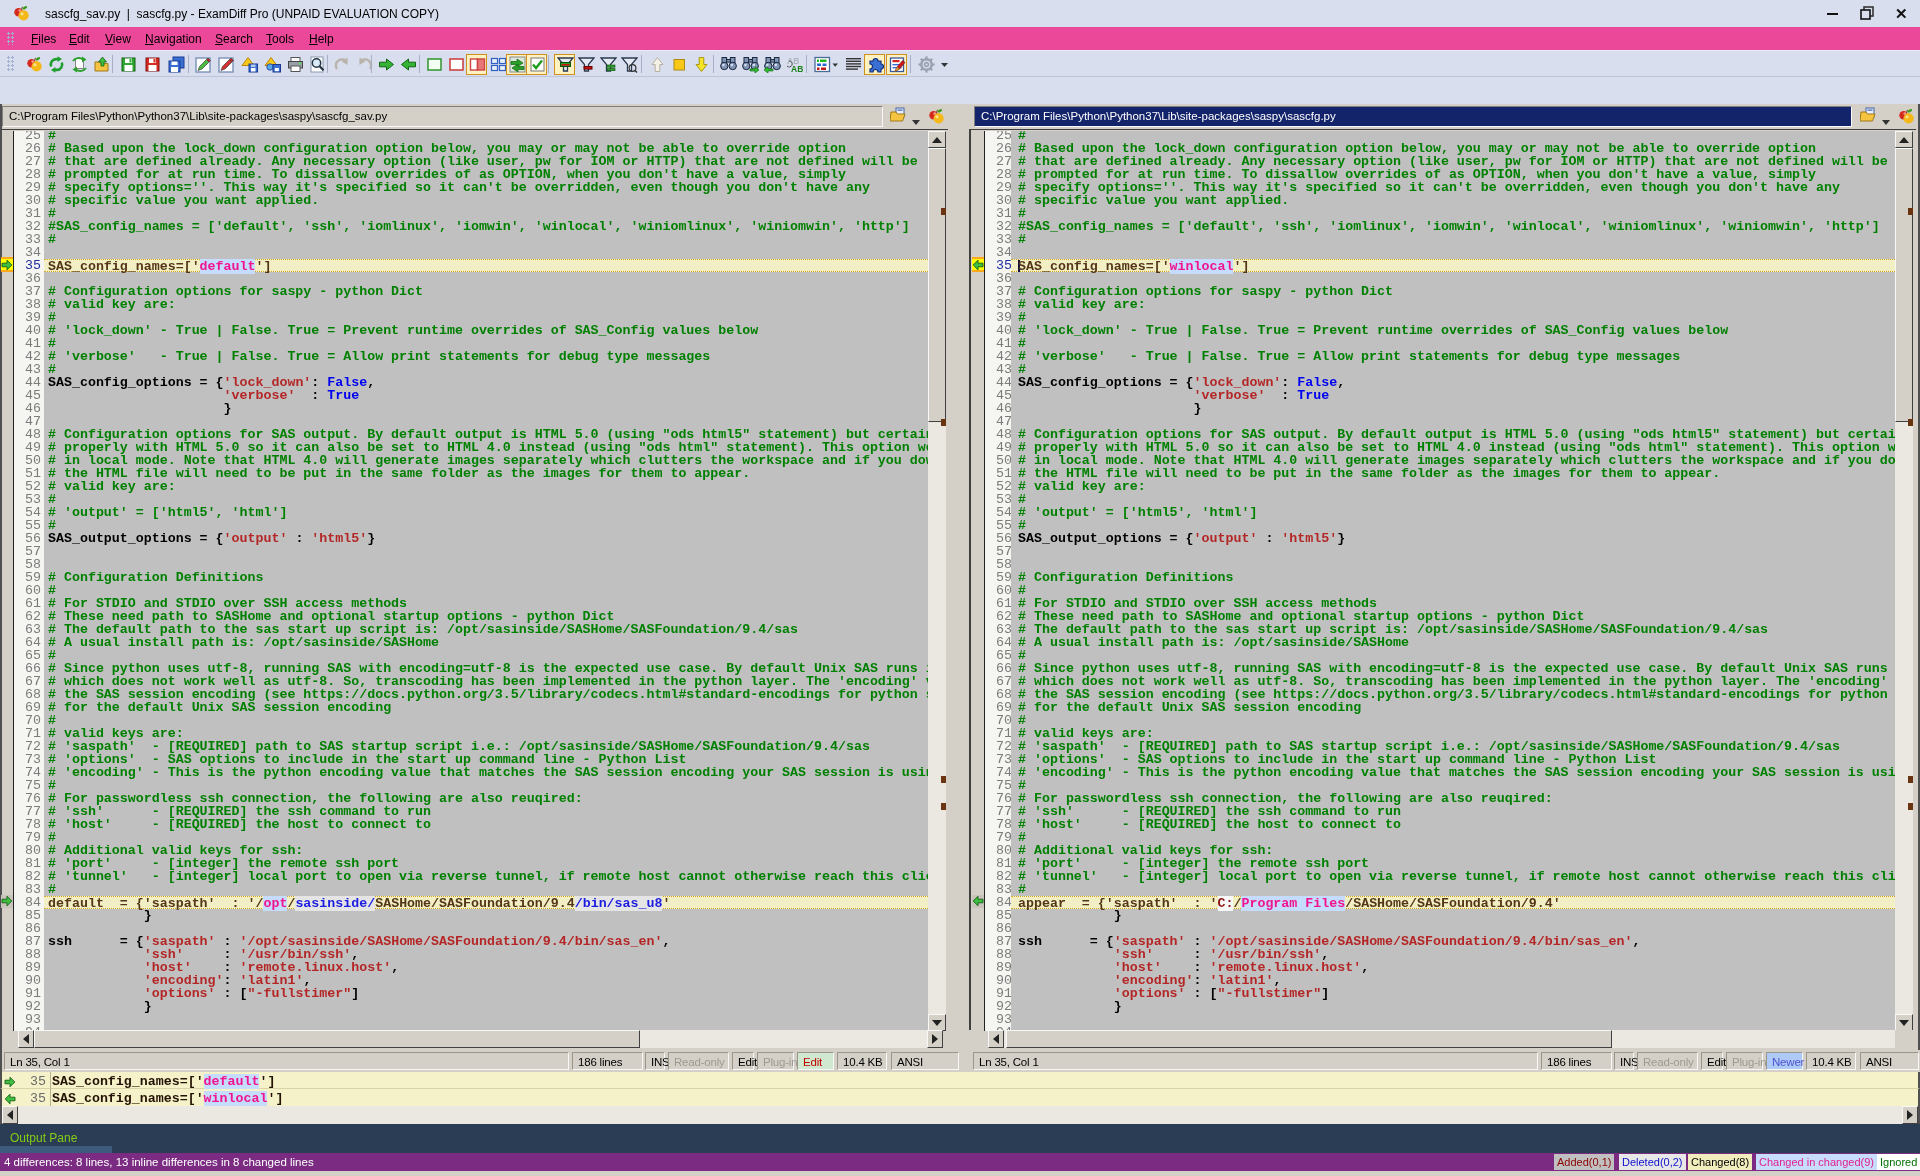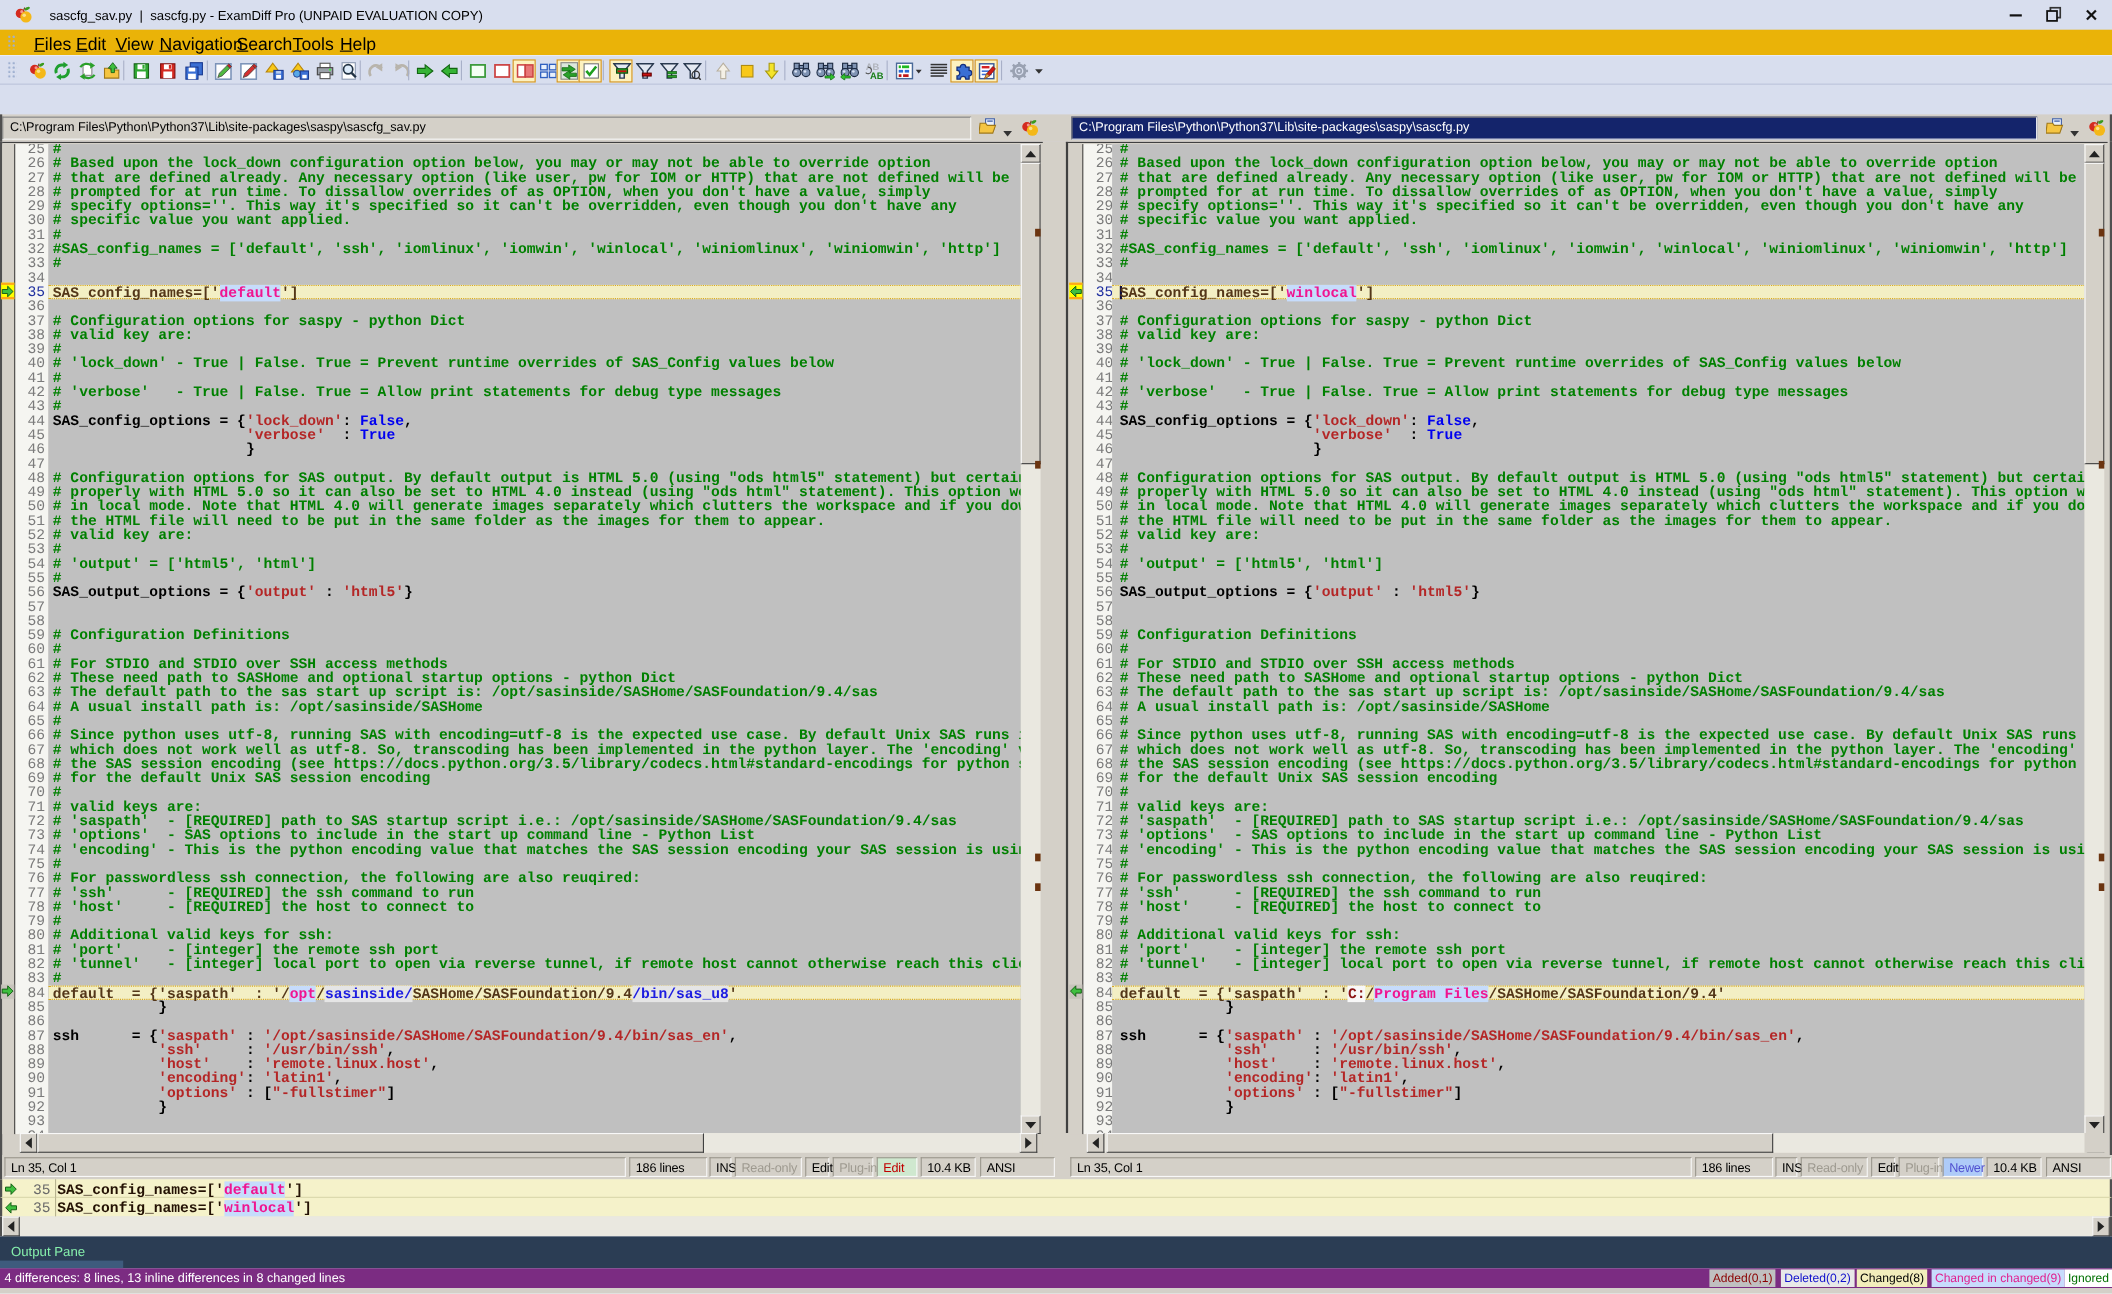--- a/index.html
+++ b/index.html
@@ -1,21 +1,21 @@
 <!DOCTYPE html>
 <html><head><meta charset="utf-8"><title>ExamDiff</title><style>
 *{margin:0;padding:0;box-sizing:border-box}
 body{width:1920px;height:1176px;overflow:hidden;font-family:"Liberation Sans", sans-serif}
 #root{position:relative;width:1920px;height:1176px;background:#d8deee}
 .abs{position:absolute}
 
 #title{left:0;top:0;width:1920px;height:27px;background:#d8deee}
 #title .txt{position:absolute;left:45px;top:7px;font-size:12px;color:#000}
 
-#menu{left:0;top:27px;width:1920px;height:23px;background:#eab308;font-size:16px}
+#menu{left:0;top:27px;width:1920px;height:23px;background:#ec4899;font-size:12px}
 #menu span{position:absolute;top:5px;color:#000}
 
 #tbar{left:0;top:50px;width:1920px;height:27px;background:#d8deee;border-top:1px solid #e8ecf6;border-bottom:1px solid #bcc4da}
 .ti{position:absolute;top:3px;height:21px;padding:2px 2px}
 .ti.hl{background:#fdf2c0;border:1px solid #d09020;padding:1px 2px}
 .ti svg{display:block}
 .tsep{position:absolute;top:4px;width:1px;height:18px;background:#a8b0c8}
 .grip{position:absolute;width:8px;background:radial-gradient(circle at 1.5px 1.5px,#9fb0d0 1px,transparent 1.3px) 0 0/4px 4px}
 
 #dbar{left:0;top:77px;width:1920px;height:27px;background:#d8deee}
@@ -65,21 +65,21 @@
 .seg.dis{color:#9e9a90}
 .seg.older{color:#c00000;background:#cfe8cf}
 .seg.newer{color:#5050d0;background:#aecbf8}
 
 #orow1,#orow2{left:0;width:1920px;height:17px;background:#f5f2ca;border-left:2px solid #505050;border-right:2px solid #505050}
 .oarr{position:absolute;left:2px;top:2px}
 .onum{position:absolute;left:20px;top:2px;width:24px;font-family:"Liberation Mono", monospace;font-size:13.3px;color:#6a6a6a;text-align:right}
 .osep{position:absolute;left:48px;top:0;width:1px;height:17px;background:#b8b490}
 .otx{position:absolute;left:50px;top:2px;font-family:"Liberation Mono", monospace;font-size:13.3px;font-weight:bold;white-space:pre;color:#241204}
 #oscroll{left:0;top:1106px;width:1920px;height:18px;background:#eae8e0;border-left:2px solid #505050;border-right:2px solid #505050}
-#ocap{left:0;top:1124px;width:1920px;height:29px;background:#2b3d54;color:#86efac;font-size:12px}
+#ocap{left:0;top:1124px;width:1920px;height:29px;background:#2b3d54;color:#84cc16;font-size:12px}
 #ocap .txt{position:absolute;left:10px;top:7px;font-size:12px}
 #otab{position:absolute;left:0;top:22px;width:112px;height:7px;background:#3e5b7d}
 #pbar{left:0;top:1153px;width:1920px;height:18px;background:#7b2c82;color:#fff;font-size:12px}
 #pbar .txt{position:absolute;left:4px;top:3px;font-size:11.5px}
 .chip{position:absolute;top:1px;height:16px;font-size:11px;padding:2px 3px 0 3px;white-space:nowrap}
 #bstrip{left:0;top:1171px;width:1920px;height:5px;background:#d4d0c8}
 </style></head><body>
 <div id="root">
     <div class="abs" id="title">
       <div style="position:absolute;left:13px;top:5px"><svg width="17" height="17" viewBox="0 0 17 17">
@@ -777,21 +777,21 @@
             <div class="cl"><span class="cm"># 'encoding' - This is the python encoding value that matches the SAS session encoding your SAS session is using</span></div>
             <div class="cl"><span class="cm">#</span></div>
             <div class="cl"><span class="cm"># For passwordless ssh connection, the following are also reuqired:</span></div>
             <div class="cl"><span class="cm"># 'ssh'      - [REQUIRED] the ssh command to run</span></div>
             <div class="cl"><span class="cm"># 'host'     - [REQUIRED] the host to connect to</span></div>
             <div class="cl"><span class="cm">#</span></div>
             <div class="cl"><span class="cm"># Additional valid keys for ssh:</span></div>
             <div class="cl"><span class="cm"># 'port'     - [integer] the remote ssh port</span></div>
             <div class="cl"><span class="cm"># 'tunnel'   - [integer] local port to open via reverse tunnel, if remote host cannot otherwise reach this client</span></div>
             <div class="cl"><span class="cm">#</span></div>
-            <div class="cl hl"><span class="cb">default  = {'saspath'  : '</span><span class="ca">C:</span><span class="cb">/</span><span class="ci">Program Files</span><span class="cb">/SASHome/SASFoundation/9.4'</span></div>
+            <div class="cl hl"><span class="cb">appear  = {'saspath'  : '</span><span class="ca">C:</span><span class="cb">/</span><span class="ci">Program Files</span><span class="cb">/SASHome/SASFoundation/9.4'</span></div>
             <div class="cl"><span class="bk">            }</span></div>
             <div class="cl"></div>
             <div class="cl"><span class="bk">ssh      = {</span><span class="st">'saspath'</span><span class="bk"> : </span><span class="st">'/opt/sasinside/SASHome/SASFoundation/9.4/bin/sas_en'</span><span class="bk">,</span></div>
             <div class="cl"><span class="bk">            </span><span class="st">'ssh'</span><span class="bk">     : </span><span class="st">'/usr/bin/ssh'</span><span class="bk">,</span></div>
             <div class="cl"><span class="bk">            </span><span class="st">'host'</span><span class="bk">    : </span><span class="st">'remote.linux.host'</span><span class="bk">,</span></div>
             <div class="cl"><span class="bk">            </span><span class="st">'encoding'</span><span class="bk">: </span><span class="st">'latin1'</span><span class="bk">,</span></div>
             <div class="cl"><span class="bk">            </span><span class="st">'options'</span><span class="bk"> : [</span><span class="st">"-fullstimer"</span><span class="bk">]</span></div>
             <div class="cl"><span class="bk">            }</span></div>
             <div class="cl"></div>
             <div class="cl"></div>

